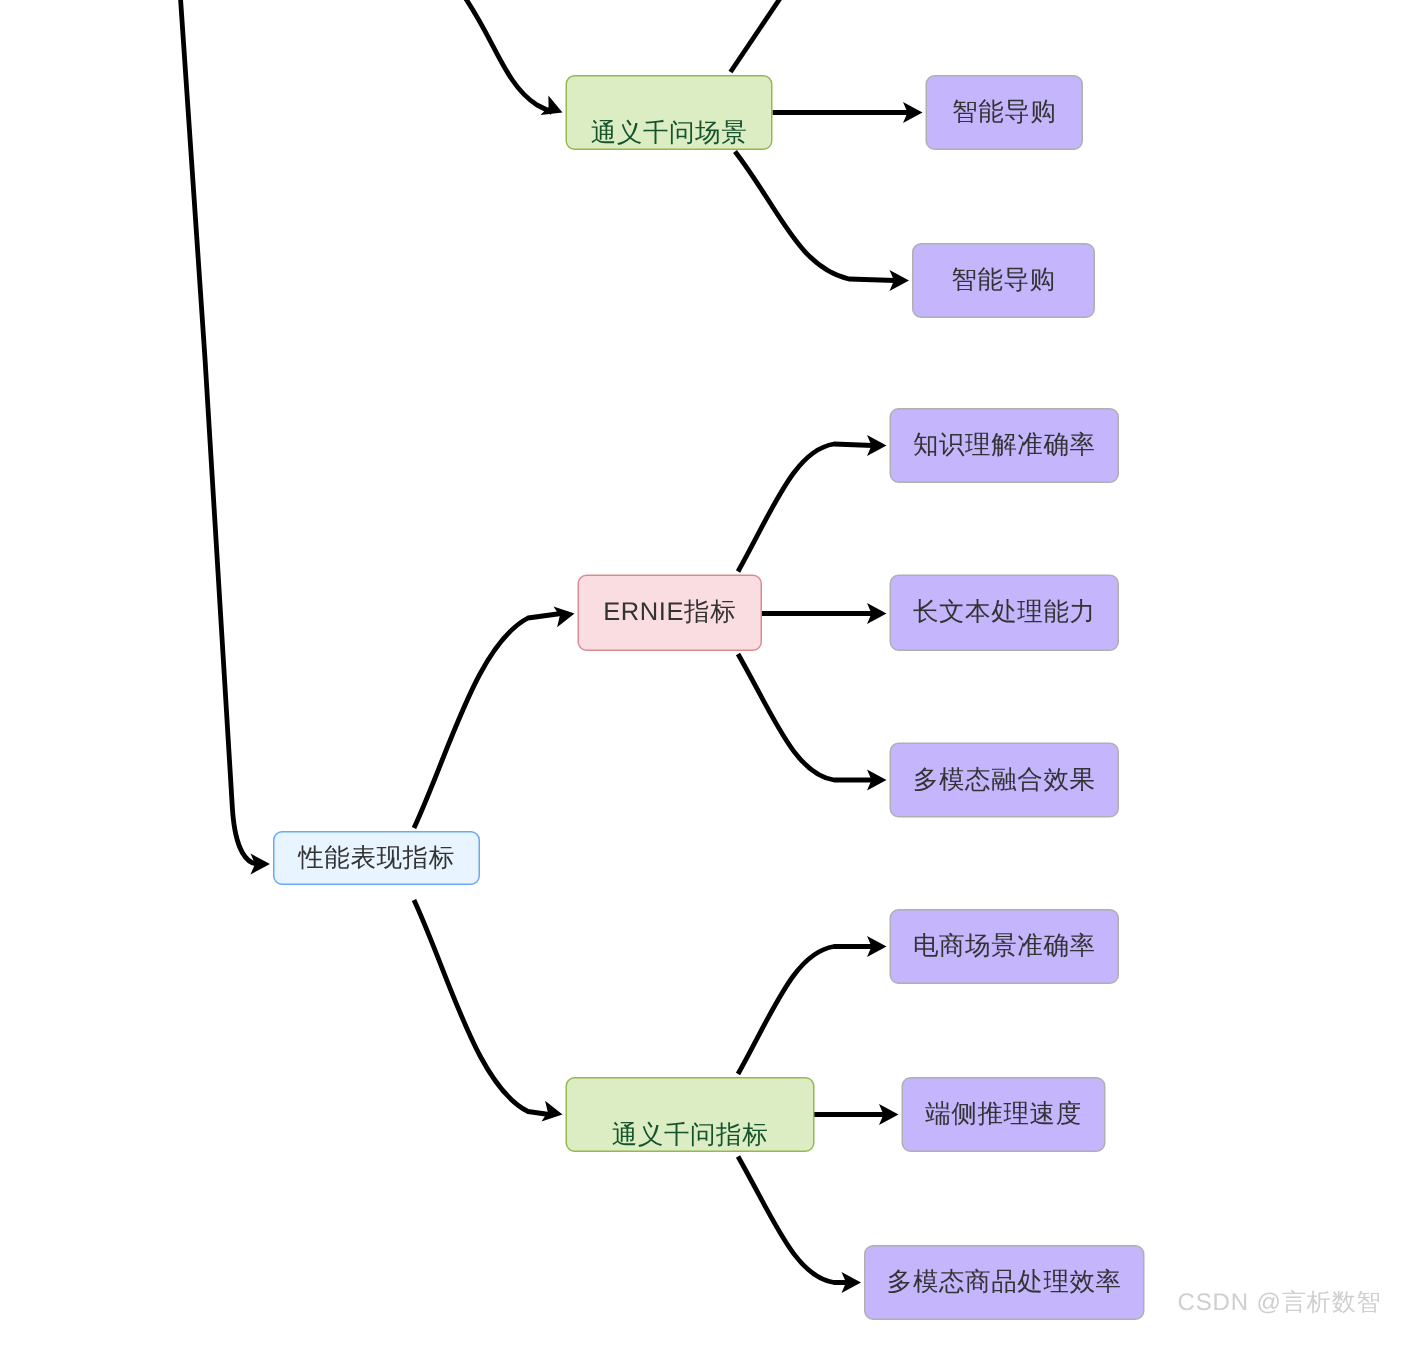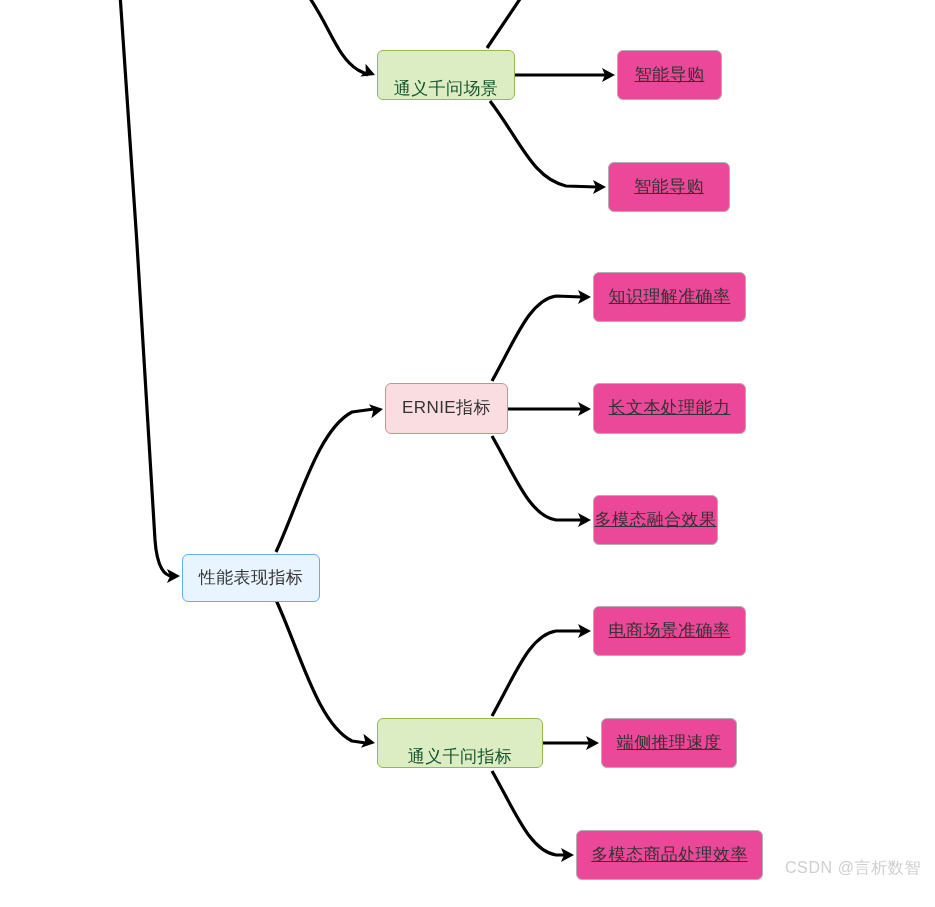--- a/index.html
+++ b/index.html
@@ -42,24 +42,23 @@
     border-width: 1.6px;
     font-size: 17px;
     line-height: 1.2;
     white-space: nowrap;
     letter-spacing: 0.4px;
   }
   .node-label {
     display: block;
   }
   .node-default {
-    background: #ec4899;
+    background: #c4b5fd;
     border-color: #b0b0b0;
     color: #333333;
-    text-decoration: underline;
   }
   .node-blue {
     background: #e8f4ff;
     border-color: #6aa9f4;
     color: #333333;
   }
   .node-green {
     background: #dcedc3;
     border-color: #93ba4e;
     color: #14532d;
@@ -129,24 +128,24 @@
       </div>
       <div class="node node-default" style="left: 593px; top: 272px; width: 153px; height: 50px;">
         <span class="node-label">知识理解准确率</span>
       </div>
       <div class="node node-pink" style="left: 385px; top: 383px; width: 123px; height: 51px;">
         <span class="node-label">ERNIE指标</span>
       </div>
       <div class="node node-default" style="left: 593px; top: 383px; width: 153px; height: 51px;">
         <span class="node-label">长文本处理能力</span>
       </div>
-      <div class="node node-default" style="left: 593px; top: 495px; width: 125px; height: 50px;">
+      <div class="node node-default" style="left: 593px; top: 495px; width: 153px; height: 50px;">
         <span class="node-label">多模态融合效果</span>
       </div>
-      <div class="node node-blue" style="left: 182px; top: 554px; width: 138px; height: 48px;">
+      <div class="node node-blue" style="left: 182px; top: 554px; width: 138px; height: 36px;">
         <span class="node-label">性能表现指标</span>
       </div>
       <div class="node node-default" style="left: 593px; top: 606px; width: 153px; height: 50px; text-align: center;">
         <span class="node-label">电商场景准确率</span>
       </div>
       <div class="node node-green" style="left: 377px; top: 718px; width: 166px; height: 50px;">
         <span class="node-label">通义千问指标</span>
       </div>
       <div class="node node-default" style="left: 601px; top: 718px; width: 136px; height: 50px;">
         <span class="node-label">端侧推理速度</span>

